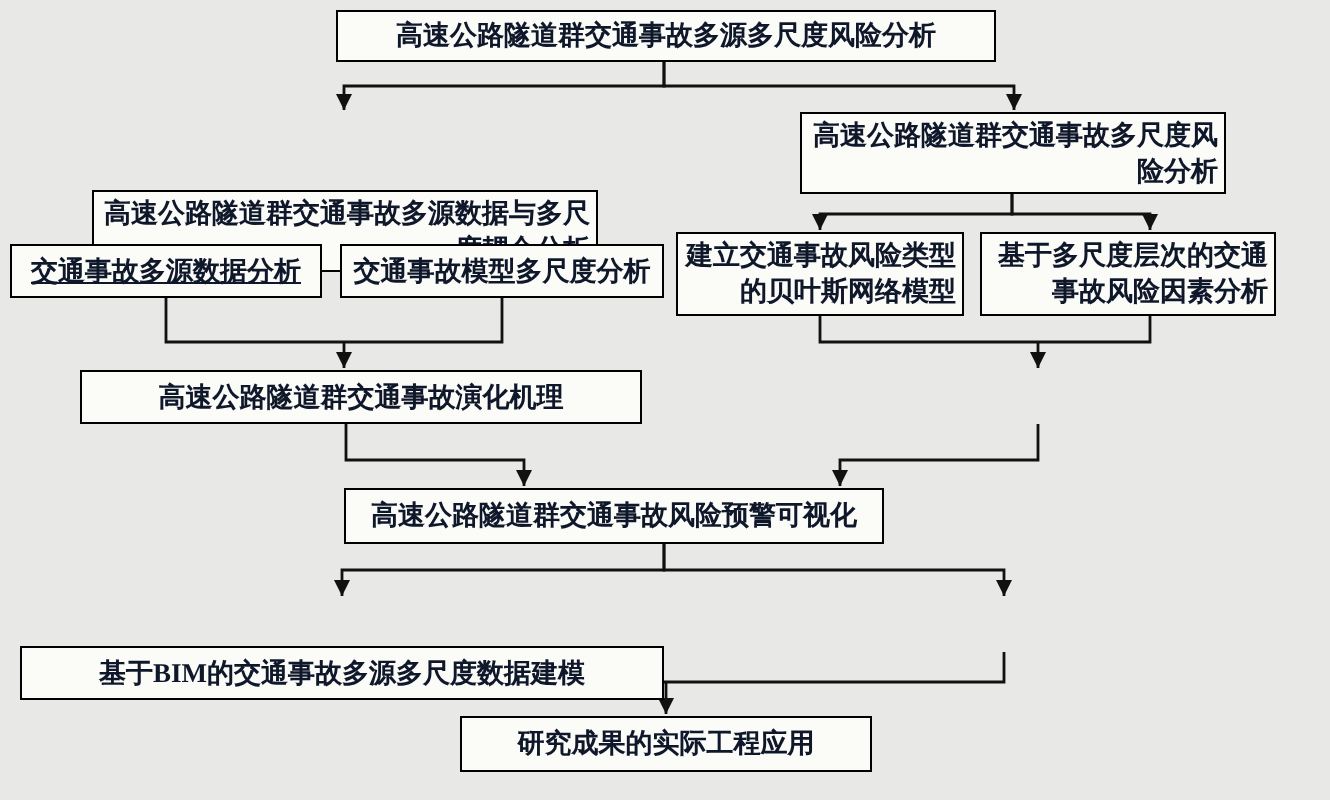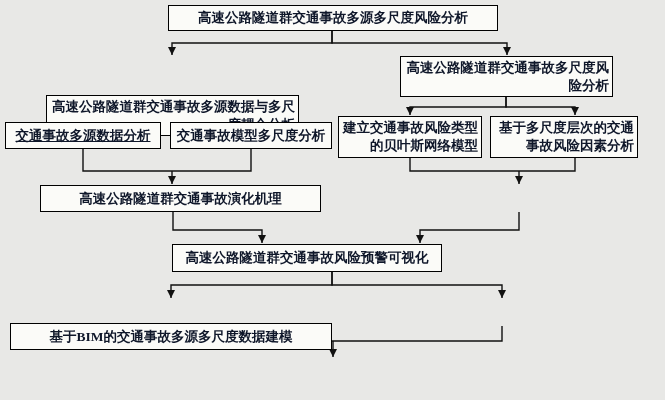--- a/index.html
+++ b/index.html
@@ -73,14 +73,15 @@
   <div class="node" style="left:490px; top:116px; width:148px; height:42px;">基于多尺度层次的交通事故风险因素分析</div>
 
   <div class="node" style="left:40px;  top:185px; width:281px; height:27px;">高速公路隧道群交通事故演化机理</div>
 
 
   <div class="node" style="left:172px; top:244px; width:270px; height:28px;">高速公路隧道群交通事故风险预警可视化</div>
 
   <div class="node" style="left:10px;  top:299px; width:322px; height:27px;margin-top:24px;">基于BIM的交通事故多源多尺度数据建模</div>
 
 
+  <div class="node" style="left:230px; top:358px; width:206px; height:28px;">研究成果的实际工程应用</div>
 
 </div>
 
 </body></html>

